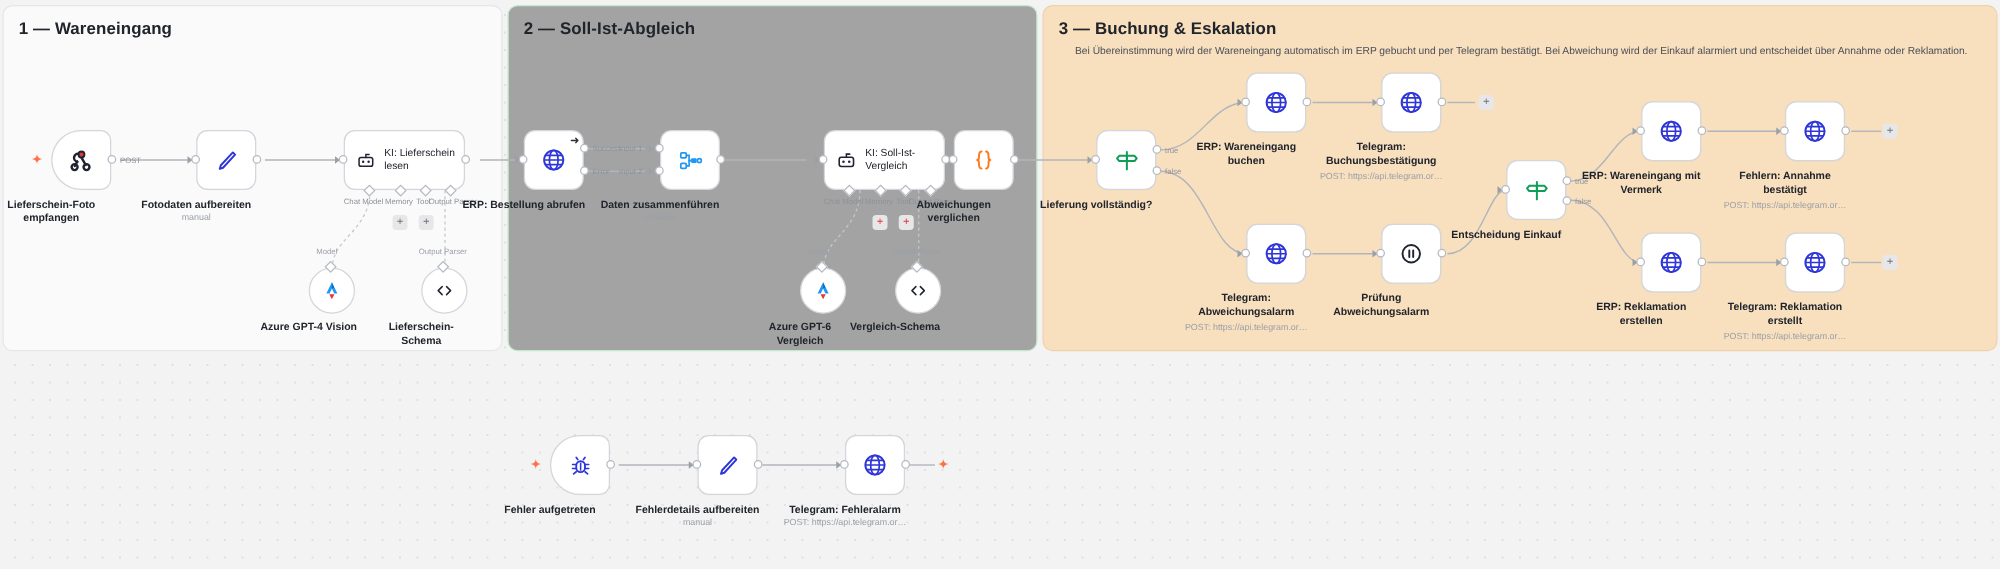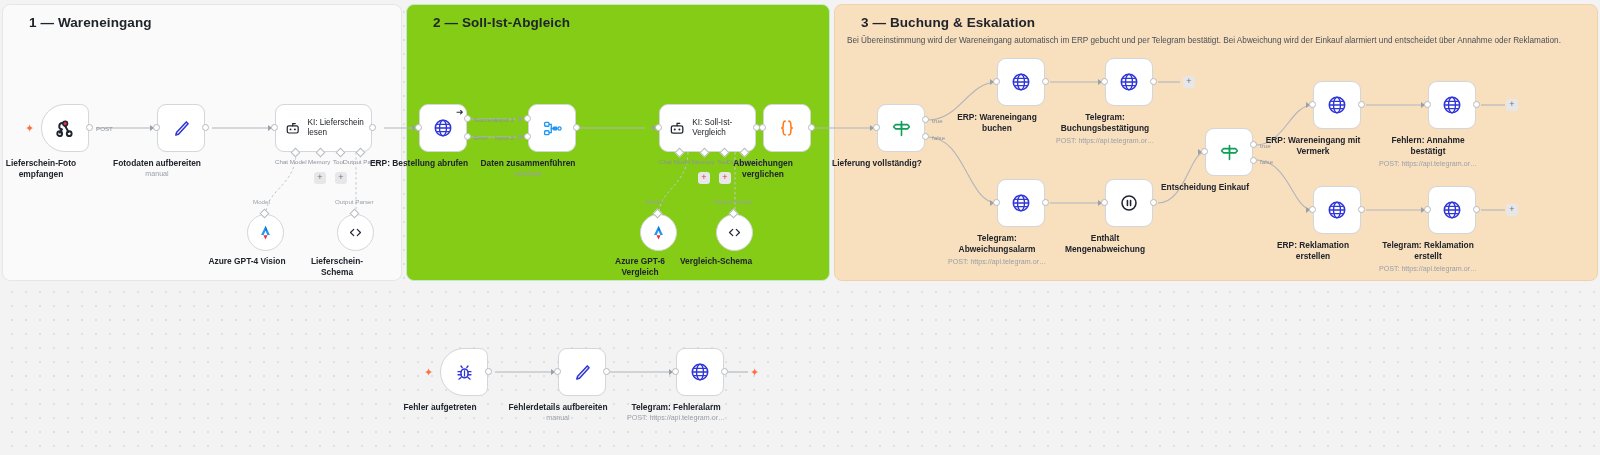--- a/index.html
+++ b/index.html
@@ -14,37 +14,36 @@
     background-position:5px 5px;
   }
   #canvas{ position:absolute; inset:0; }
 
   
   .panel{ position:absolute; border-radius:8px; }
   .panel .p-title{
     position:absolute; left:12px; top:10px;
     font-size:13.5px; font-weight:700; color:#20242b; letter-spacing:.1px;
     white-space:nowrap;
-    margin-left:14px;
   }
   .panel .p-desc{
     position:absolute; left:12px; top:30px;
     font-size:8.2px; line-height:1.45; color:#4a5058;
   }
   #panel1{ left:2px; top:4px; width:400px; height:277px;
            background:#fafafa; border:1px solid #e6e6e6; }
   #panel2{ left:406px; top:4px; width:424px; height:277px;
-           background:#84cc16; border:1px solid #c2e9cd; }
+           background:#a3a3a3; border:1px solid #c2e9cd; }
   #panel3{ left:834px; top:4px; width:764px; height:277px;
            background:#f8dfbe; border:1px solid #efd2ac; }
   #panel4{ left:406px; top:296px; width:418px; height:136px;
            background:#dbe7f6; border:1px solid #cbdcf2; }
   #panel1 .p-desc{ width:374px; }
   #panel2 .p-desc{ width:396px; }
-  #panel3 .p-desc{ width:740px; }
+  #panel3 .p-desc{ width:740px;text-align:center; }
   #panel4 .p-desc{ width:394px; }
 
   
   svg.edges{ position:absolute; left:0; top:0; width:1600px; height:455px;
              pointer-events:none; overflow:visible; }
 
   
   .node{ position:absolute; }
   .nbox{
     position:absolute; left:0; top:0;
@@ -400,21 +399,21 @@
   <div class="node" style="left:1105px;top:179px;">
     <div class="nbox">
       <svg class="glyph" width="22" height="22" viewBox="0 0 24 24">
         <circle cx="12" cy="12" r="7.6" fill="none" stroke="#1f2430" stroke-width="1.7"></circle>
         <path d="M10.3 9.2 V14.8 M13.7 9.2 V14.8" stroke="#1f2430" stroke-width="1.7" stroke-linecap="round"></path>
       </svg>
     </div>
     <div class="arrowin" style="left:-7px;top:21px;"></div>
     <div class="port" style="left:-4px;top:20px;"></div>
     <div class="port" style="left:45px;top:20px;"></div>
-    <div class="caption two" style="width:90px;">Enthält Mengenabweichung</div>
+    <div class="caption two" style="width:90px;">Prüfung Abweichungsalarm</div>
   </div>
 
   <div class="node" style="left:1205px;top:128px;">
     <div class="nbox">
       <svg class="glyph" width="21" height="21" viewBox="0 0 24 24">
         <path d="M12 4 V20" stroke="#0f9d58" stroke-width="1.8" fill="none" stroke-linecap="round"></path>
         <path d="M12 7.6 H19 L21 10 L19 12.4 H12 Z" fill="none" stroke="#0f9d58" stroke-width="1.8" stroke-linejoin="round"></path>
         <path d="M12 7.6 H5 L3 10 L5 12.4 H12" fill="none" stroke="#0f9d58" stroke-width="1.8" stroke-linejoin="round"></path>
       </svg>
     </div>

